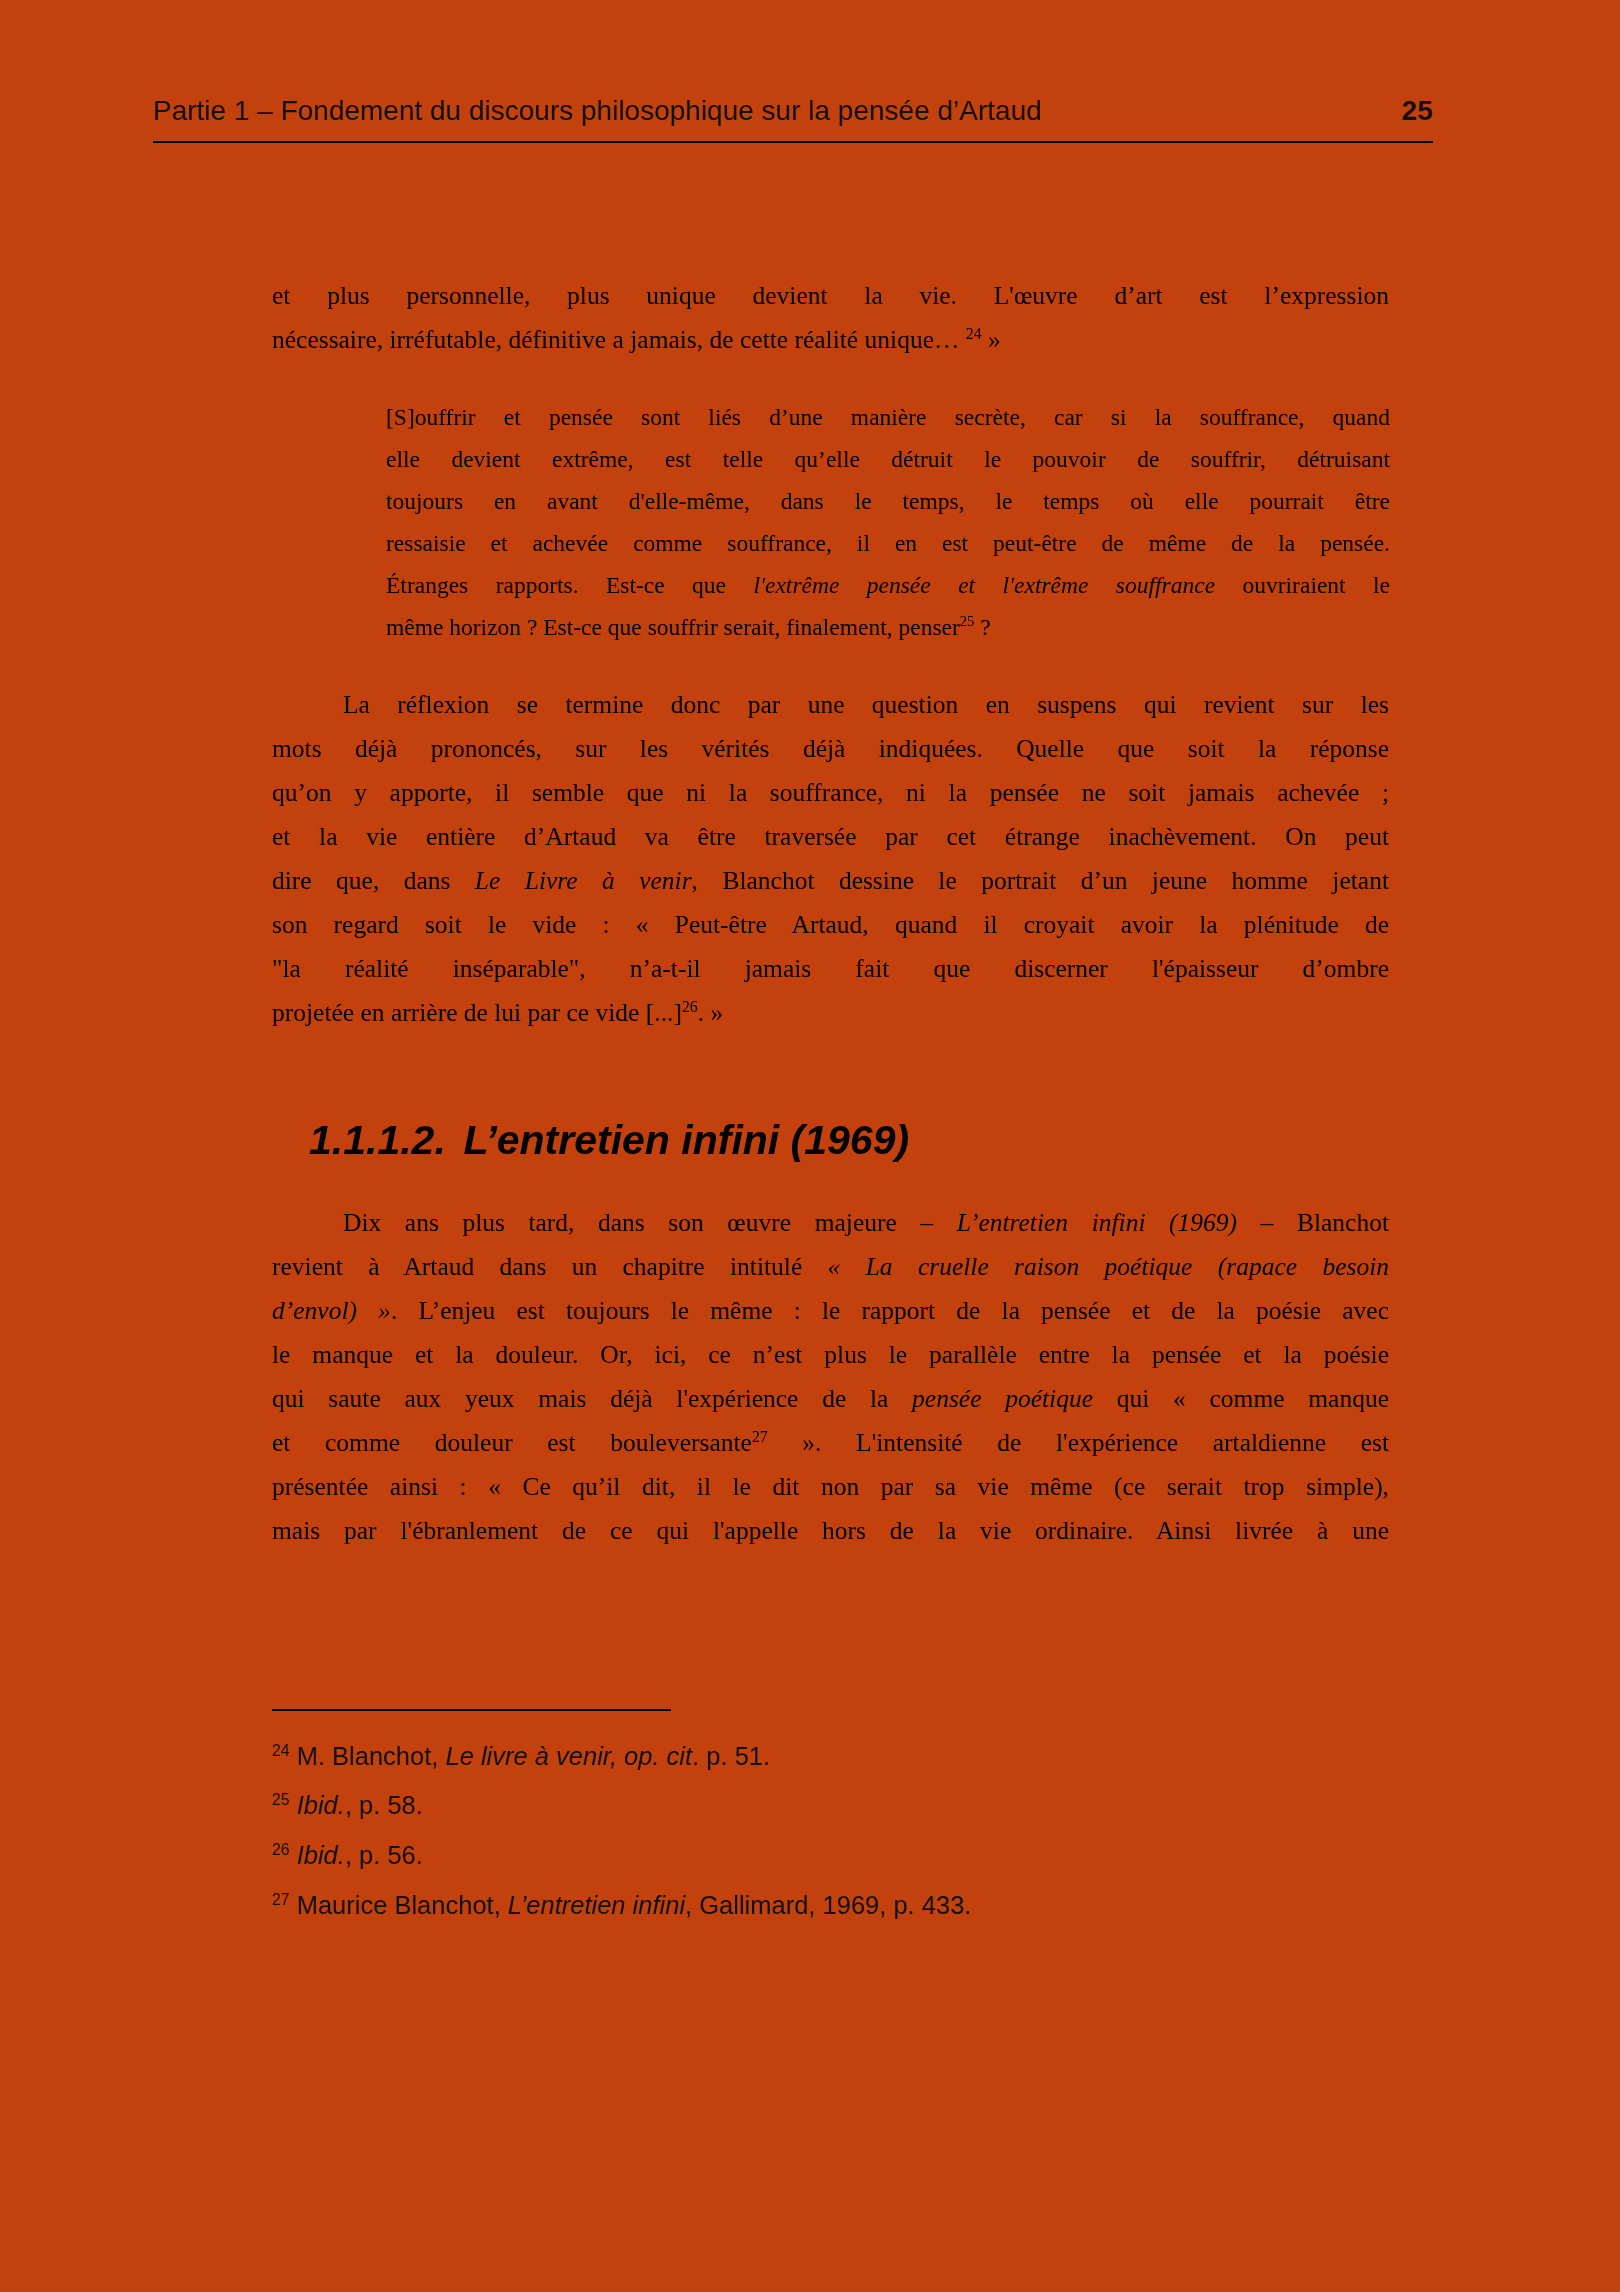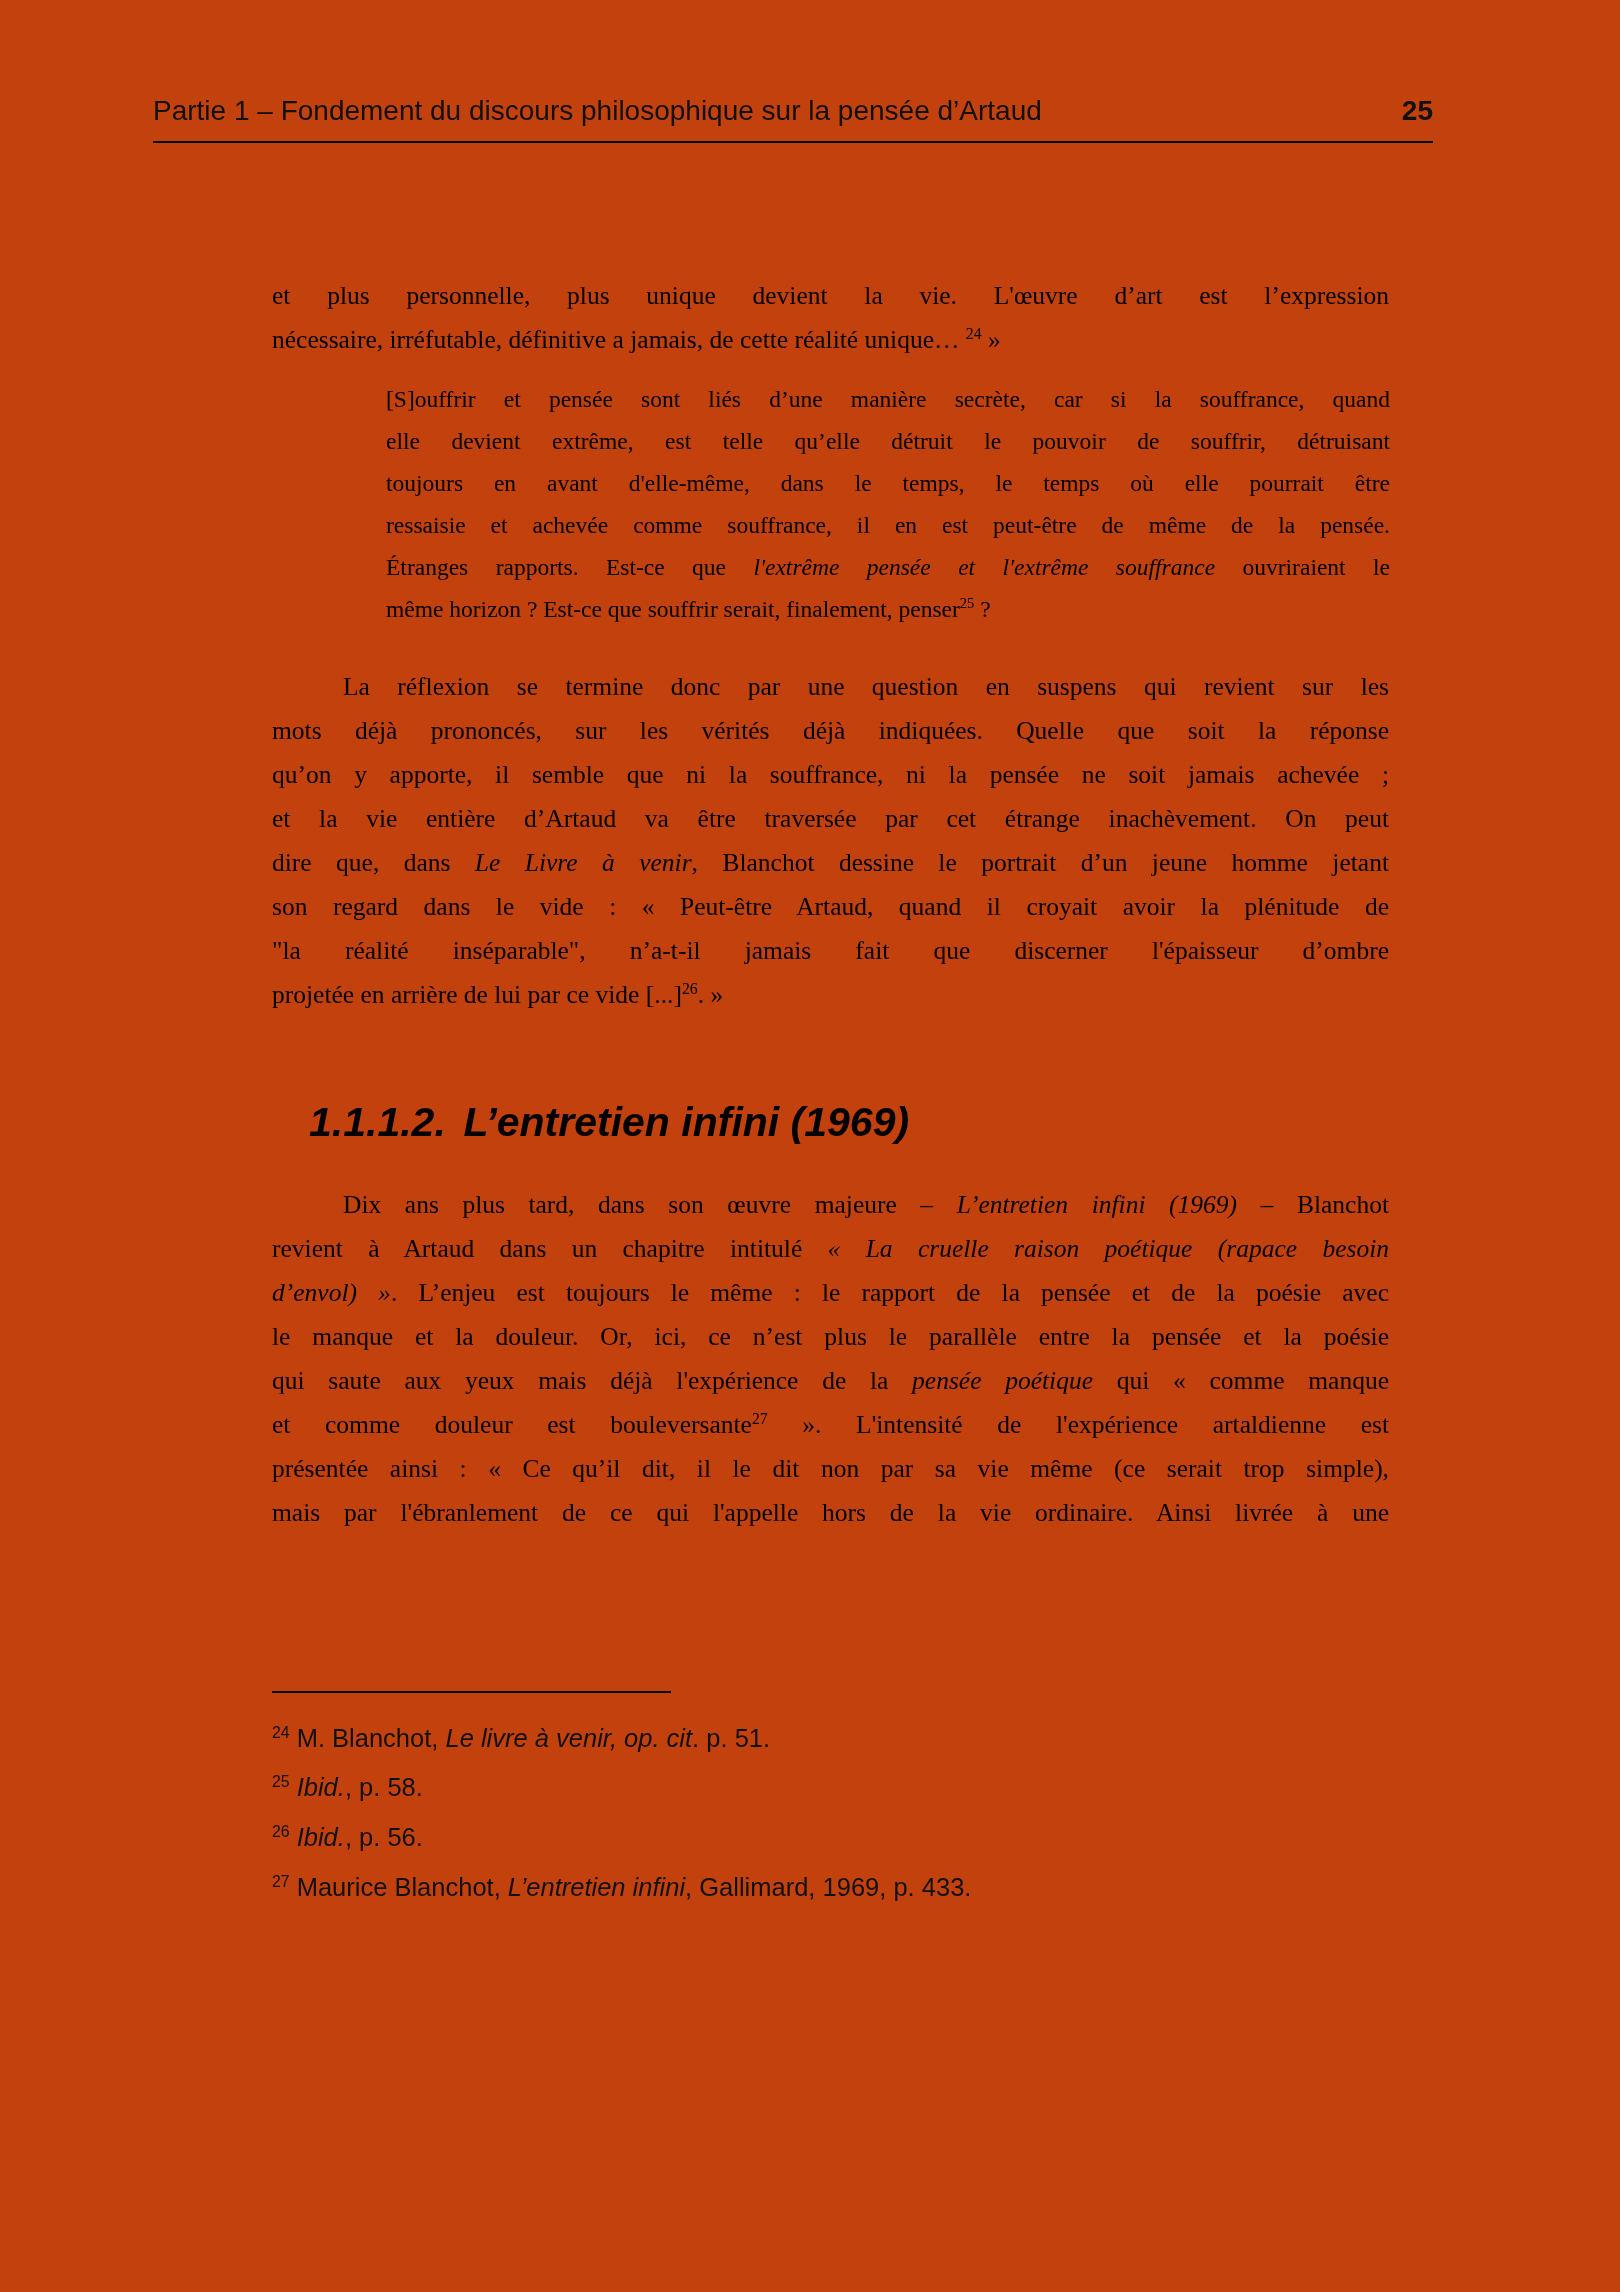--- a/index.html
+++ b/index.html
@@ -47,21 +47,21 @@
     text-align-last: justify;
     -moz-text-align-last: justify;
   }
   .line.left  { text-align-last: auto; -moz-text-align-last: auto; text-align: left; }
   .line.indent { text-indent: 71px; }
 
   .it  { font-style: italic; }
   sup  { font-size: 0.62em; line-height: 0; vertical-align: super; }
 
   .quote {
-    margin-top: 16px;
+    margin-top: 34px;
     margin-bottom: 35px;
     margin-left: 114px;
     width: 1004px;
     font-size: 23.5px;
     line-height: 42px;
   }
 
   
   .section-heading {
     margin: 80px 0 0 0;
@@ -119,21 +119,21 @@
           <div class="line"><span>ressaisie et achevée comme souffrance, il en est peut-être de même de la pensée.</span></div>
           <div class="line"><span>Étranges rapports. Est-ce que </span><span class="it">l'extrême pensée et l'extrême souffrance</span><span> ouvriraient le</span></div>
           <div class="line left"><span>même horizon ? Est-ce que souffrir serait, finalement, penser</span><sup>25</sup><span> ?</span></div>
         </div>
         <div class="paragraph">
           <div class="line indent"><span>La réflexion se termine donc par une question en suspens qui revient sur les</span></div>
           <div class="line"><span>mots déjà prononcés, sur les vérités déjà indiquées. Quelle que soit la réponse</span></div>
           <div class="line"><span>qu’on y apporte, il semble que ni la souffrance, ni la pensée ne soit jamais achevée ;</span></div>
           <div class="line"><span>et la vie entière d’Artaud va être traversée par cet étrange inachèvement. On peut</span></div>
           <div class="line"><span>dire que, dans </span><span class="it">Le Livre à venir</span><span>, Blanchot dessine le portrait d’un jeune homme jetant</span></div>
-          <div class="line"><span>son regard dans le vide : « Peut-être Artaud, quand il croyait avoir la plénitude de</span></div>
+          <div class="line"><span>son regard soit le vide : « Peut-être Artaud, quand il croyait avoir la plénitude de</span></div>
           <div class="line"><span>"la réalité inséparable", n’a-t-il jamais fait que discerner l'épaisseur d’ombre</span></div>
           <div class="line left"><span>projetée en arrière de lui par ce vide [...]</span><sup>26</sup><span>. »</span></div>
         </div>
       </div>
 
     <h2 class="section-heading">
       <span>1.1.1.2.</span><span class="title">L’entretien infini (1969)</span>
     </h2>
 
     <div class="after-heading">

